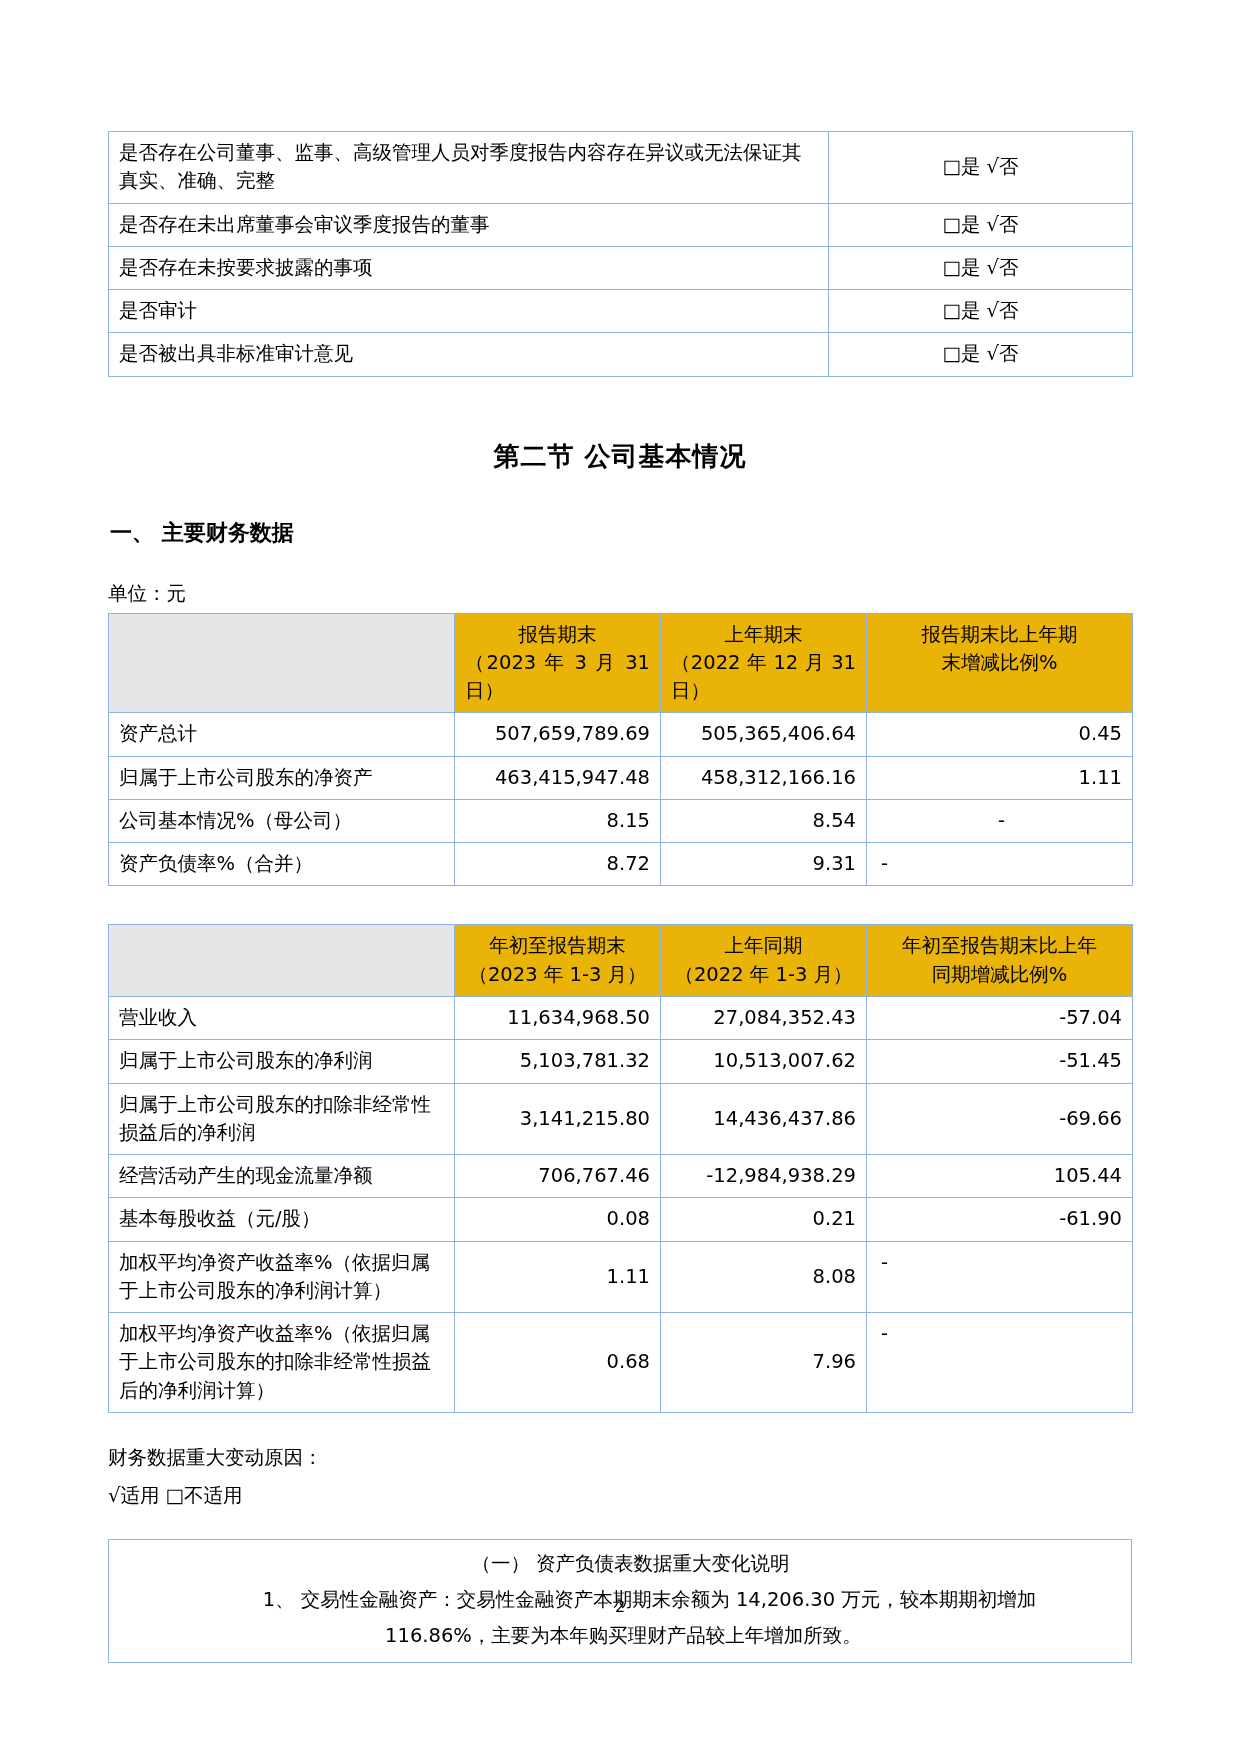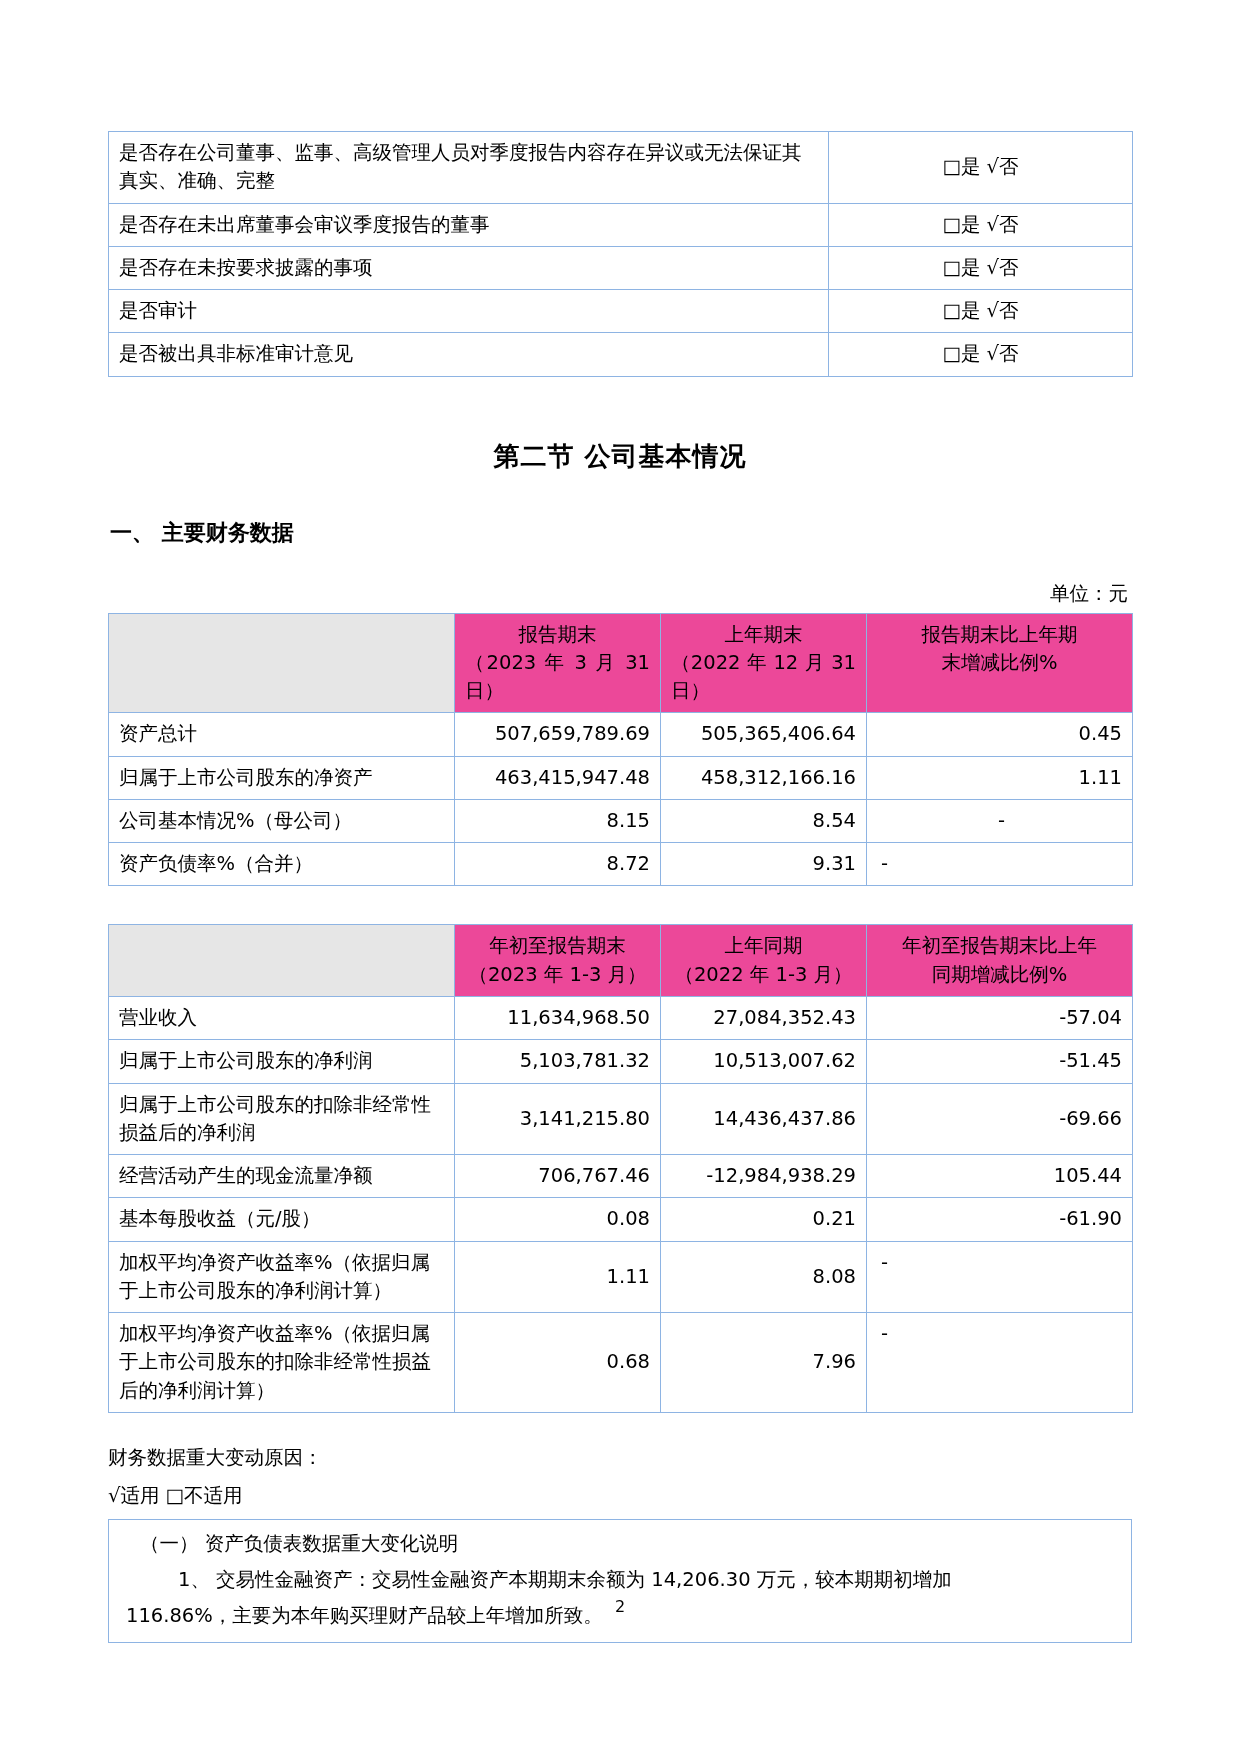--- a/index.html
+++ b/index.html
@@ -63,35 +63,34 @@
     margin-top: 62px;
     letter-spacing: 1px;
   }
   .sub-title {
     font-size: 22px;
     font-weight: bold;
     margin-top: 44px;
     margin-left: 2px;
   }
   .unit-line {
-    text-align: right;
     font-size: 19.5px;
     margin-top: 32px;
     margin-bottom: 6px;
     padding-right: 4px;
   }
 
   
   .fin-tbl td { padding: 8px 10px; }
   .fin-tbl td.col-item   { width: 346px; text-align: left; }
   .fin-tbl td.col-v1     { width: 206px; text-align: right; }
   .fin-tbl td.col-v2     { width: 206px; text-align: right; }
   .fin-tbl td.col-v3     { width: 266px; text-align: right; }
   .fin-tbl tr.head td {
-    background: #ec4899;
+    background: #eab308;
     text-align: center;
     vertical-align: top;
   }
   .fin-tbl tr.head td.col-item { background: #e6e6e6; }
   .hdr-l1 { display: block; text-align: center; }
   .hdr-l2 { display: block; text-align: justify; text-align-last: justify; }
   .hdr-l2c { display: block; text-align: center; }
   .dash-center { text-align: center !important; }
   .v-mid { vertical-align: middle; }
 
@@ -101,23 +100,24 @@
   .note-line {
     font-size: 19.5px;
     margin-top: 0;
     line-height: 1.95;
   }
   #notes-block { margin-top: 26px; }
 
   .note-box {
     border: 1px solid #8eb4e3;
     padding: 6px 10px 8px 17px;
-    margin-top: 4px;
+    margin-top: 24px;
     font-size: 19.5px;
     line-height: 1.85;
+    text-align: center;
   }
   .note-box .indent1 { padding-left: 14px; }
   .note-box .indent2 { padding-left: 52px; }
   .note-box .flush { padding-left: 0; }
 
   
   .page-number {
     position: absolute;
     top: 1597px;
     left: 0;

